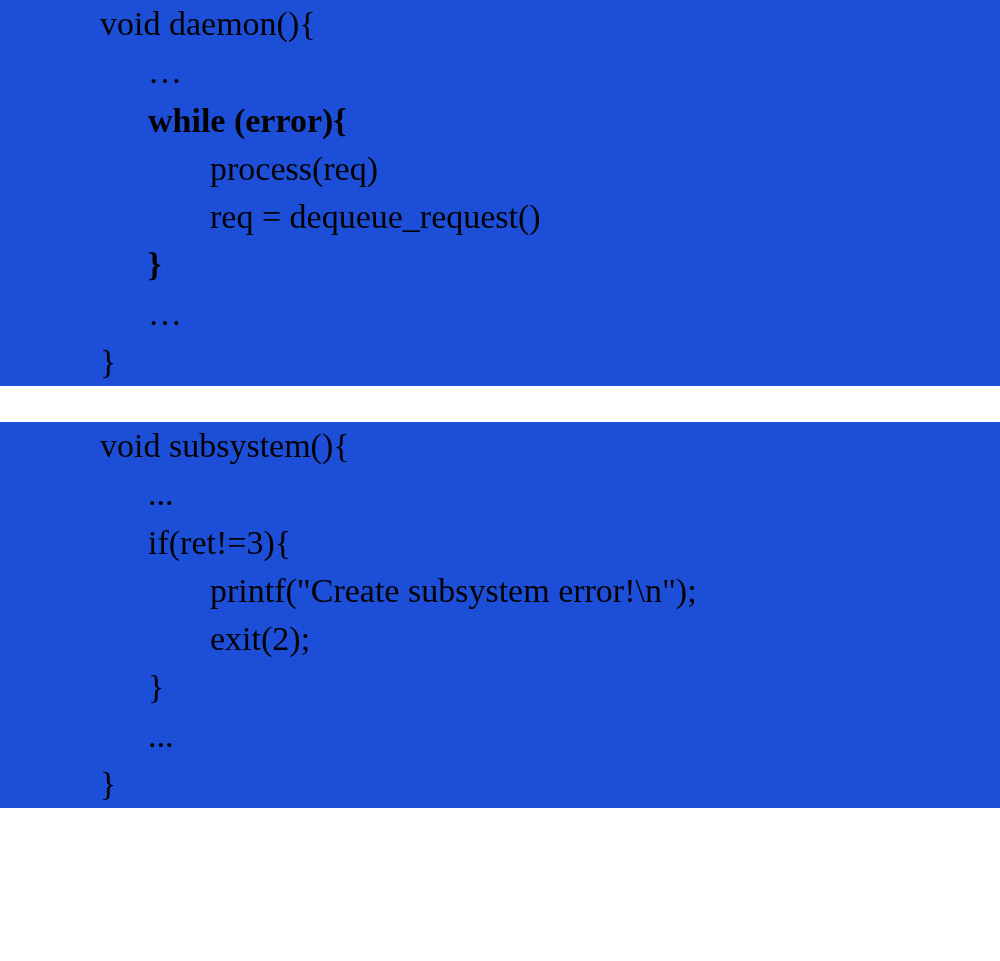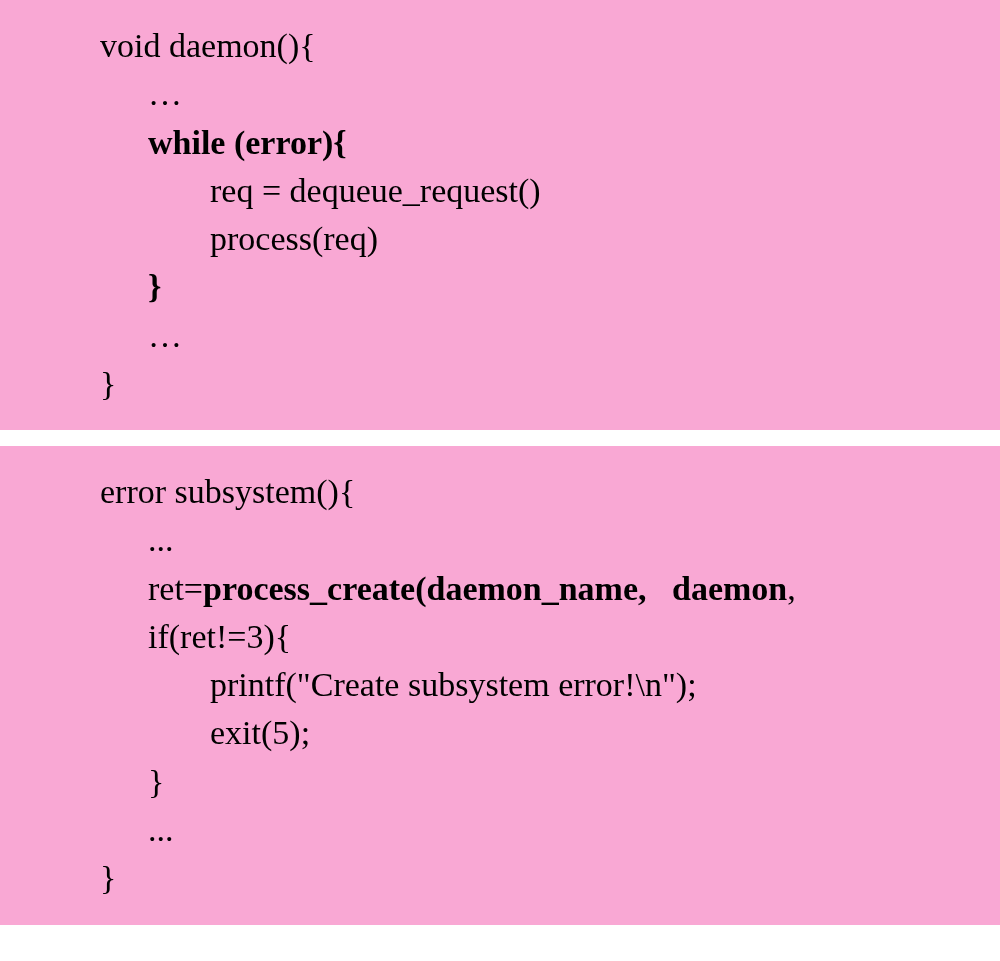--- a/index.html
+++ b/index.html
@@ -1,46 +1,45 @@
 <!DOCTYPE html>
 <html><head>
 <meta charset="utf-8">
 <style>
   html,body{margin:0;padding:0;background:#fff;}
   body{width:1000px;font-family:"Times New Roman",Times,serif;}
-  .panel{background:#f9a8d4;margin:0 0 16px 0;padding:22px 0;}
+  .panel{background:#1d4ed8;margin:0 0 36px 0;padding:0 0;}
   .code{font-family:"Times New Roman",Times,serif;font-size:34px;line-height:1.42;color:#000;}
   .line{white-space:pre;}
   .bold{font-weight:700;}
   .i0{padding-left:28px;}
   .i1{padding-left:100px;}
   .i2{padding-left:148px;}
   .i3{padding-left:210px;}
 </style>
 </head>
 <body>
 
 <div class="panel">
   <div class="code">
     <div class="line i1">void daemon(){</div>
     <div class="line i2">…</div>
     <div class="line i2 bold">while (error){</div>
+    <div class="line i3">process(req)</div>
     <div class="line i3">req = dequeue_request()</div>
-    <div class="line i3">process(req)</div>
     <div class="line i2 bold">}</div>
     <div class="line i2">…</div>
     <div class="line i1">}</div>
   </div>
 </div>
 
 <div class="panel">
   <div class="code">
-    <div class="line i1">error subsystem(){</div>
+    <div class="line i1">void subsystem(){</div>
     <div class="line i2">...</div>
-    <div class="line i2"><span>ret=</span><span class="bold">process_create(daemon_name,   daemon</span><span>,</span></div>
     <div class="line i2">if(ret!=3){</div>
     <div class="line i3">printf("Create subsystem error!\n");</div>
-    <div class="line i3">exit(5);</div>
+    <div class="line i3">exit(2);</div>
     <div class="line i2">}</div>
     <div class="line i2">...</div>
     <div class="line i1">}</div>
   </div>
 </div>
 
 </body></html>

